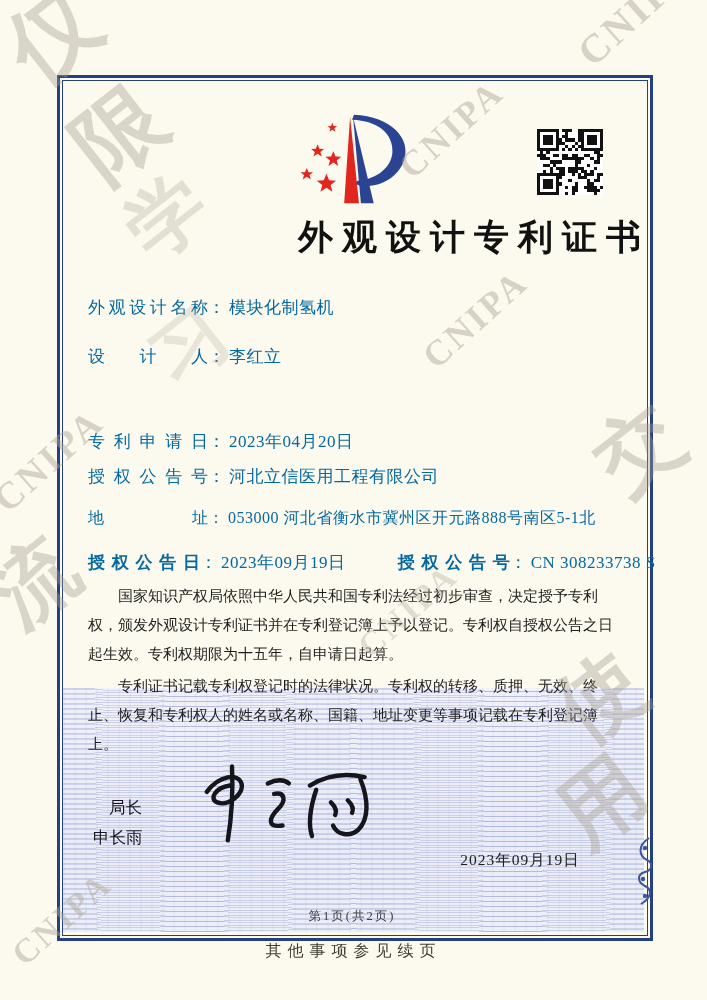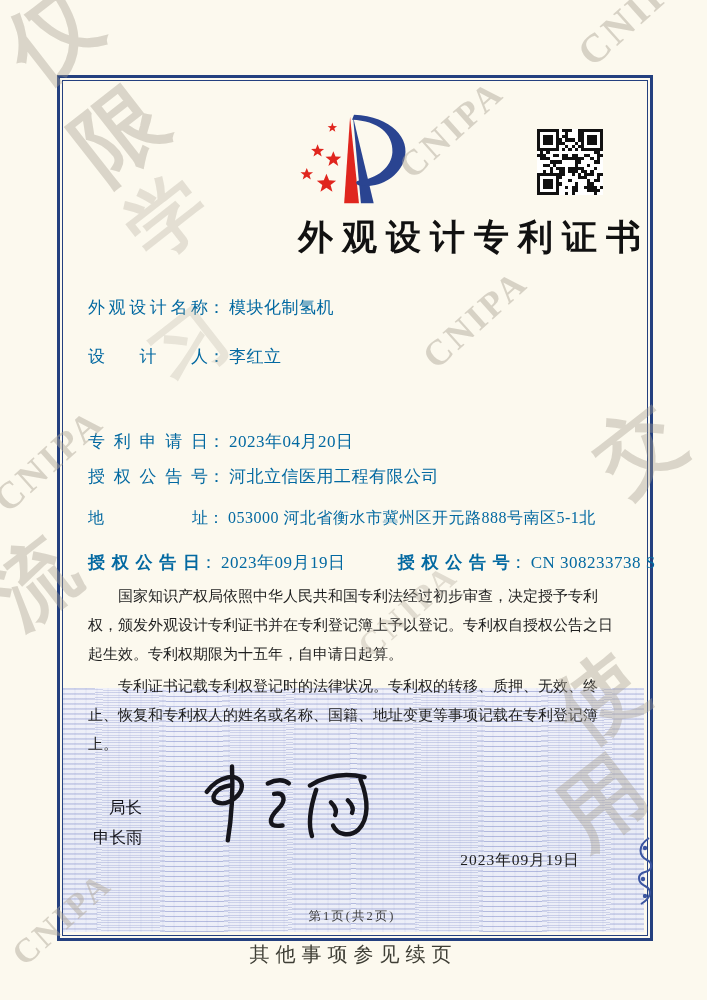--- a/index.html
+++ b/index.html
@@ -49,21 +49,21 @@
   .sig-title{position:absolute;left:93px;top:797px;font-size:16.5px;color:#15151c;z-index:3;margin-left:16px;}
   .sig-name{position:absolute;left:93px;top:827px;font-size:16.5px;color:#15151c;z-index:3;}
   .sig-hand{position:absolute;left:192px;top:760px;width:200px;height:90px;z-index:3;}
 
   .issue-date{position:absolute;left:420px;top:850px;width:200px;text-align:center;
               font-size:15.5px;color:#202020;z-index:3;letter-spacing:1px;}
 
   .page-no{position:absolute;left:57px;top:908px;width:590px;text-align:center;
            font-size:12.5px;color:#3c3c3c;letter-spacing:2px;z-index:3;}
   .footer-note{position:absolute;left:0;top:941px;width:707px;text-align:center;
-           font-size:20px;color:#3e3e35;letter-spacing:6px;z-index:3;}
+           font-size:16px;color:#3e3e35;letter-spacing:6px;z-index:3;}
 
   .ornament{position:absolute;left:629px;top:836px;width:26px;height:70px;z-index:4;}
 </style>
 </head>
 <body>
 
 <div class="page">
 
   <div class="wm-layer">
     <span class="wm" style="left:10px;top:-8px;font-size:88px;transform:rotate(-38deg);">仅</span>

